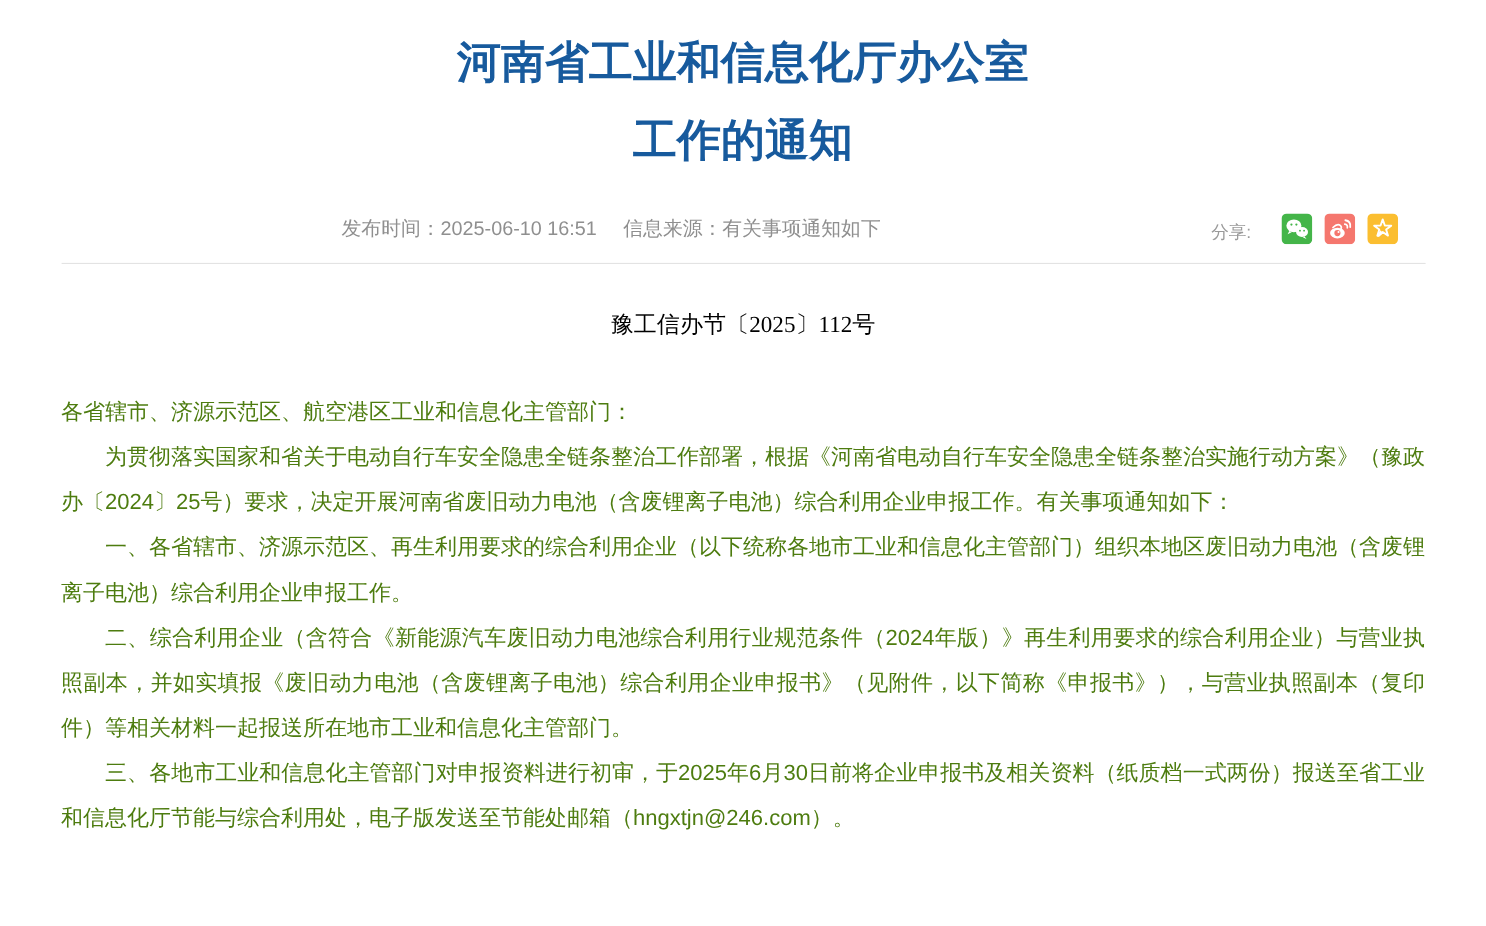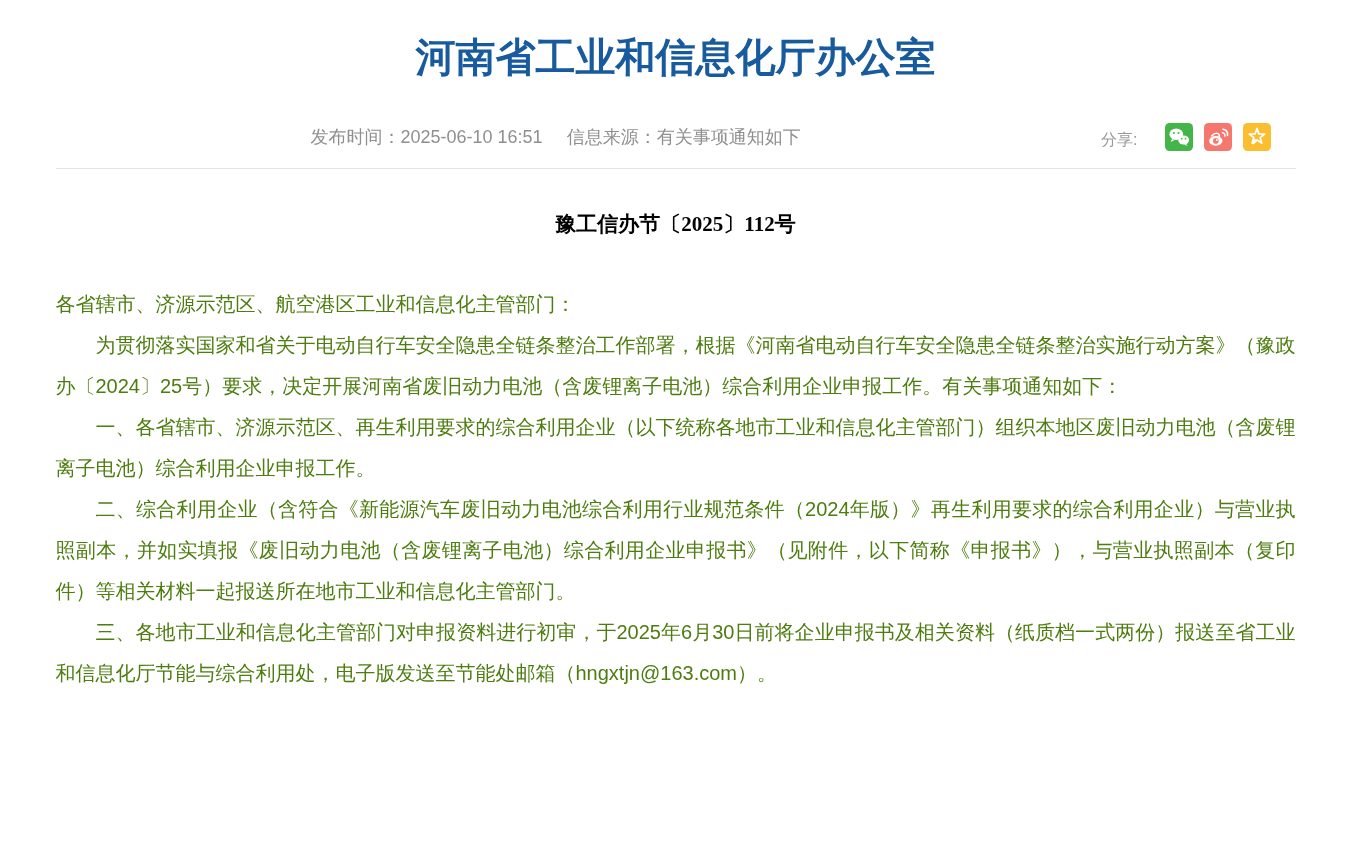--- a/index.html
+++ b/index.html
@@ -46,21 +46,21 @@
   .share-btn svg { width: 28px; height: 28px; display: block; }
 
   
   .divider { border: none; border-top: 1px solid #e3e3e3; margin: 16px 0 0 0; }
 
   
   .doc-number {
     margin-top: 40px;
     text-align: center;
     font-family: "Liberation Serif", serif;
-    font-weight: 700;
+    font-weight: 400;
     font-size: 21px;
     color: #000000;
     line-height: 30px;
   }
 
   
   .body-text {
     margin-top: 45px;
     font-size: 20px;
     color: #4d7c0f;
@@ -71,20 +71,21 @@
   .para.indent { text-indent: 2em; }
 </style>
 </head>
 <body>
 
 <div class="page">
   <div class="container">
 
     <h1 class="title">
       <span class="title-line">河南省工业和信息化厅办公室</span>
+      <span class="title-line">工作的通知</span>
     </h1>
 
     <div class="meta-row">
       <div class="meta-info">
         <span>发布时间：</span><span>2025-06-10 16:51</span><span class="meta-gap"></span><span>信息来源：</span><span>有关事项通知如下</span>
       </div>
 
       <div class="share">
         <span class="share-label">分享:</span>
 
@@ -126,17 +127,17 @@
 
     <hr class="divider">
 
     <div class="doc-number">豫工信办节〔2025〕112号</div>
 
     <div class="body-text">
       <p class="para">各省辖市、济源示范区、航空港区工业和信息化主管部门：</p>
       <p class="para indent">为贯彻落实国家和省关于电动自行车安全隐患全链条整治工作部署，根据《河南省电动自行车安全隐患全链条整治实施行动方案》（豫政办〔2024〕25号）要求，决定开展河南省废旧动力电池（含废锂离子电池）综合利用企业申报工作。有关事项通知如下：</p>
       <p class="para indent">一、各省辖市、济源示范区、再生利用要求的综合利用企业（以下统称各地市工业和信息化主管部门）组织本地区废旧动力电池（含废锂离子电池）综合利用企业申报工作。</p>
       <p class="para indent">二、综合利用企业（含符合《新能源汽车废旧动力电池综合利用行业规范条件（2024年版）》再生利用要求的综合利用企业）与营业执照副本，并如实填报《废旧动力电池（含废锂离子电池）综合利用企业申报书》（见附件，以下简称《申报书》），与营业执照副本（复印件）等相关材料一起报送所在地市工业和信息化主管部门。</p>
-      <p class="para indent">三、各地市工业和信息化主管部门对申报资料进行初审，于2025年6月30日前将企业申报书及相关资料（纸质档一式两份）报送至省工业和信息化厅节能与综合利用处，电子版发送至节能处邮箱（hngxtjn@163.com）。</p>
+      <p class="para indent">三、各地市工业和信息化主管部门对申报资料进行初审，于2025年6月30日前将企业申报书及相关资料（纸质档一式两份）报送至省工业和信息化厅节能与综合利用处，电子版发送至节能处邮箱（hngxtjn@246.com）。</p>
     </div>
 
   </div>
 </div>
 
 </body></html>

